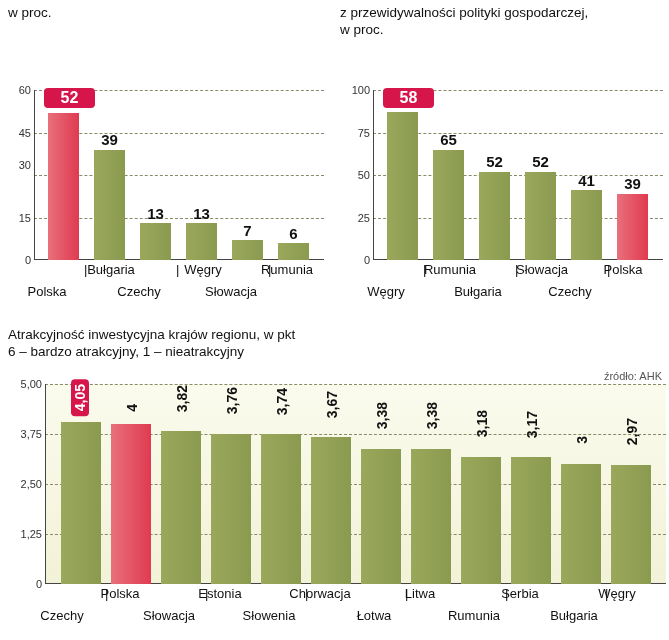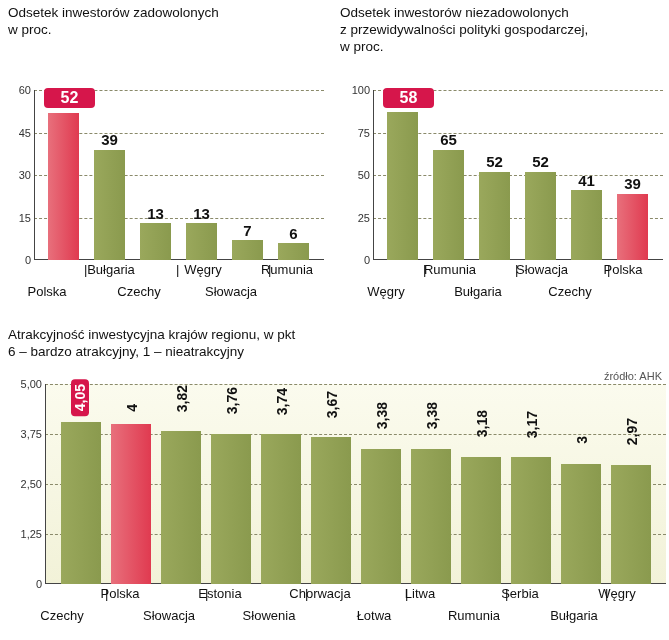--- a/index.html
+++ b/index.html
@@ -54,37 +54,36 @@
   .source{
     position:absolute;font-size:11px;color:#555;right:0;
   }
   .sep{position:absolute;font-size:13px;color:#111;}
 </style>
 </head>
 <body>
 
 <div class="panel" style="left:8px;top:4px;width:320px;height:300px;">
   <div class="title" style="left:0;top:0;width:316px;">
-    <div>Odsetek inwestorów zadowolonych</div>
     <div>w proc.</div>
   </div>
 
   <div class="plot" style="left:26px;top:86px;width:290px;height:170px;">
 
     <div class="grid" style="top:0px;"></div>
     <div class="grid" style="top:42.5px;"></div>
     <div class="grid" style="top:85px;"></div>
     <div class="grid" style="top:127.5px;"></div>
 
     <div class="axis-line" style="left:0;top:0;width:1px;height:170px;"></div>
     <div class="axis-line" style="left:0;bottom:0;width:290px;height:1px;"></div>
 
     <div class="ytick" style="top:0px;">60</div>
     <div class="ytick" style="top:42.5px;">45</div>
-    <div class="ytick" style="top:85px;">30</div>
+    <div class="ytick" style="top:75px;">30</div>
     <div class="ytick" style="top:127.5px;">15</div>
     <div class="ytick" style="top:170px;">0</div>
 
     <div class="bar red" style="left:14px;width:31px;height:147.3px;"></div>
     <div class="bar green" style="left:60px;width:31px;height:110.5px;"></div>
     <div class="bar green" style="left:106px;width:31px;height:36.8px;"></div>
     <div class="bar green" style="left:152px;width:31px;height:36.8px;"></div>
     <div class="bar green" style="left:198px;width:31px;height:19.8px;"></div>
     <div class="bar green" style="left:244px;width:31px;height:17px;"></div>
 
@@ -104,21 +103,20 @@
   <div class="catlab" style="left:152px;top:258px;width:86px;">Węgry</div>
   <div class="catlab" style="left:236px;top:258px;width:86px;">Rumunia</div>
 
   <div class="catlab" style="left:-4px;top:280px;width:86px;">Polska</div>
   <div class="catlab" style="left:88px;top:280px;width:86px;">Czechy</div>
   <div class="catlab" style="left:180px;top:280px;width:86px;">Słowacja</div>
 </div>
 
 <div class="panel" style="left:340px;top:4px;width:326px;height:300px;">
   <div class="title" style="left:0;top:0;width:326px;">
-    <div>Odsetek inwestorów niezadowolonych</div>
     <div>z przewidywalności polityki gospodarczej,</div>
     <div>w proc.</div>
   </div>
 
   <div class="plot" style="left:33px;top:86px;width:290px;height:170px;">
     <div class="grid" style="top:0px;"></div>
     <div class="grid" style="top:42.5px;"></div>
     <div class="grid" style="top:85px;"></div>
     <div class="grid" style="top:127.5px;"></div>
     <div class="axis-line" style="left:0;top:0;width:1px;height:170px;"></div>

